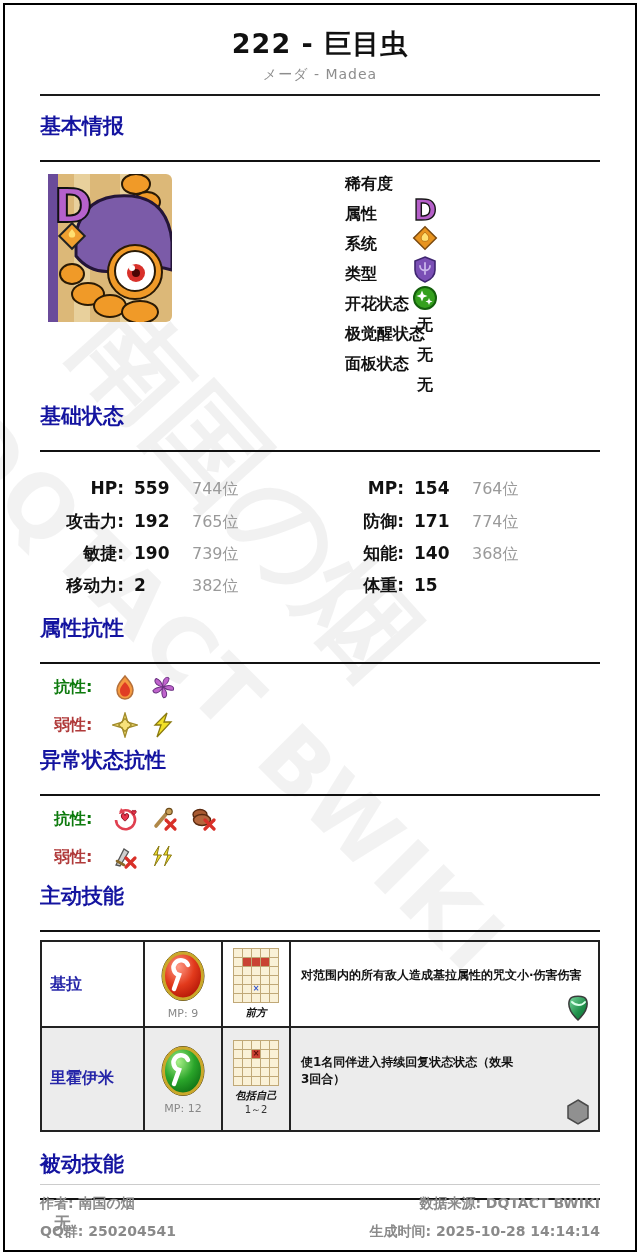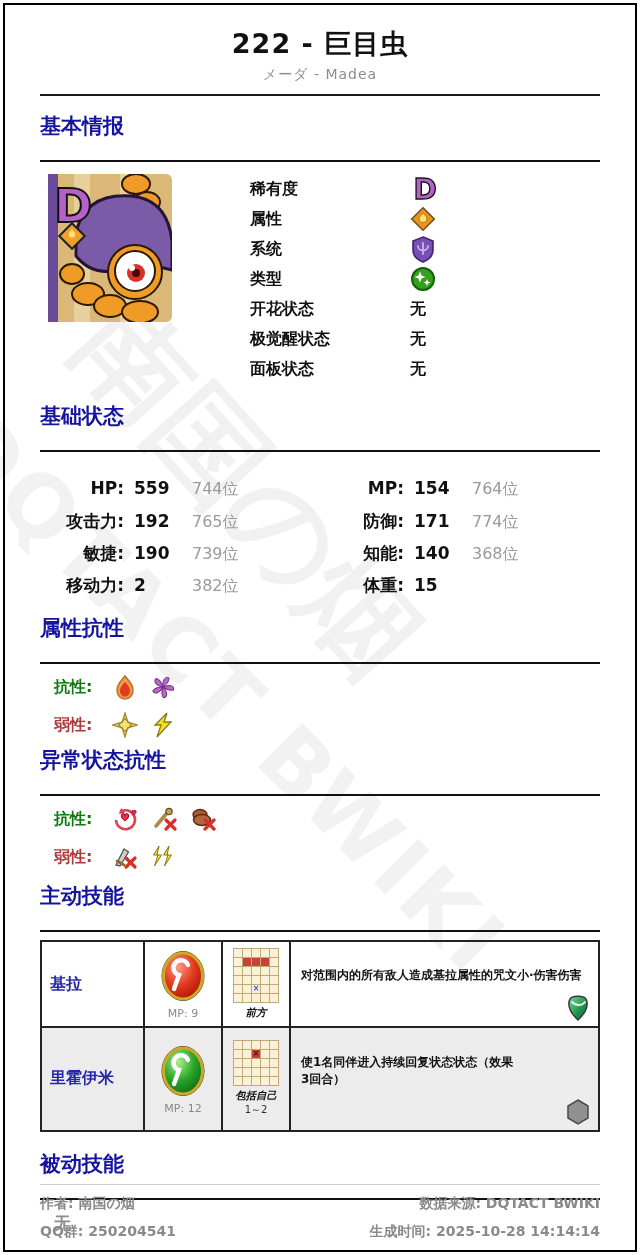--- a/index.html
+++ b/index.html
@@ -14,21 +14,21 @@
   .subtitle{margin-top:4px;font-size:14px;text-align:center;color:#8d8d8d;letter-spacing:1px;}
   .top-rule{border:none;border-top:2px solid #1a1a1a;margin:10px 0;}
   h2{margin:25px 0 0 0;font-size:21px;font-weight:700;color:#1414a0;
      padding-bottom:20px;border-bottom:2px solid #111;}
   h2.m18{margin-top:18px;} h2.m16{margin-top:16px;} h2.m6{margin-top:6px;}
   h2.m10{margin-top:10px;} h2.m44{margin-top:44px;}
   
   .info-flex{display:flex;margin-top:12px;}
   .portrait{width:124px;height:148px;margin-left:8px;flex:0 0 auto;}
   .info-rows{margin-left:78px;flex:1;}
-  .info-row{display:flex;align-items:center;height:30px;}
+  .info-row{display:flex;align-items:center;height:30px;flex-direction:column;}
   .info-label{width:160px;font-weight:700;font-size:16px;}
   .info-value{font-weight:700;font-size:16px;display:flex;align-items:center;}
   
   .stats{display:grid;grid-template-columns:1fr 1fr;row-gap:8px;margin-top:26px;}
   .stat{display:flex;align-items:baseline;height:24px;}
   .sl{width:84px;text-align:right;font-weight:700;font-size:17px;}
   .sv{margin-left:10px;width:58px;font-size:17px;font-weight:600;}
   .sr{color:#9a9a9a;font-size:16px;}
   
   .resist-row{display:flex;align-items:center;margin:8px 0 6px 14px;height:30px;}

